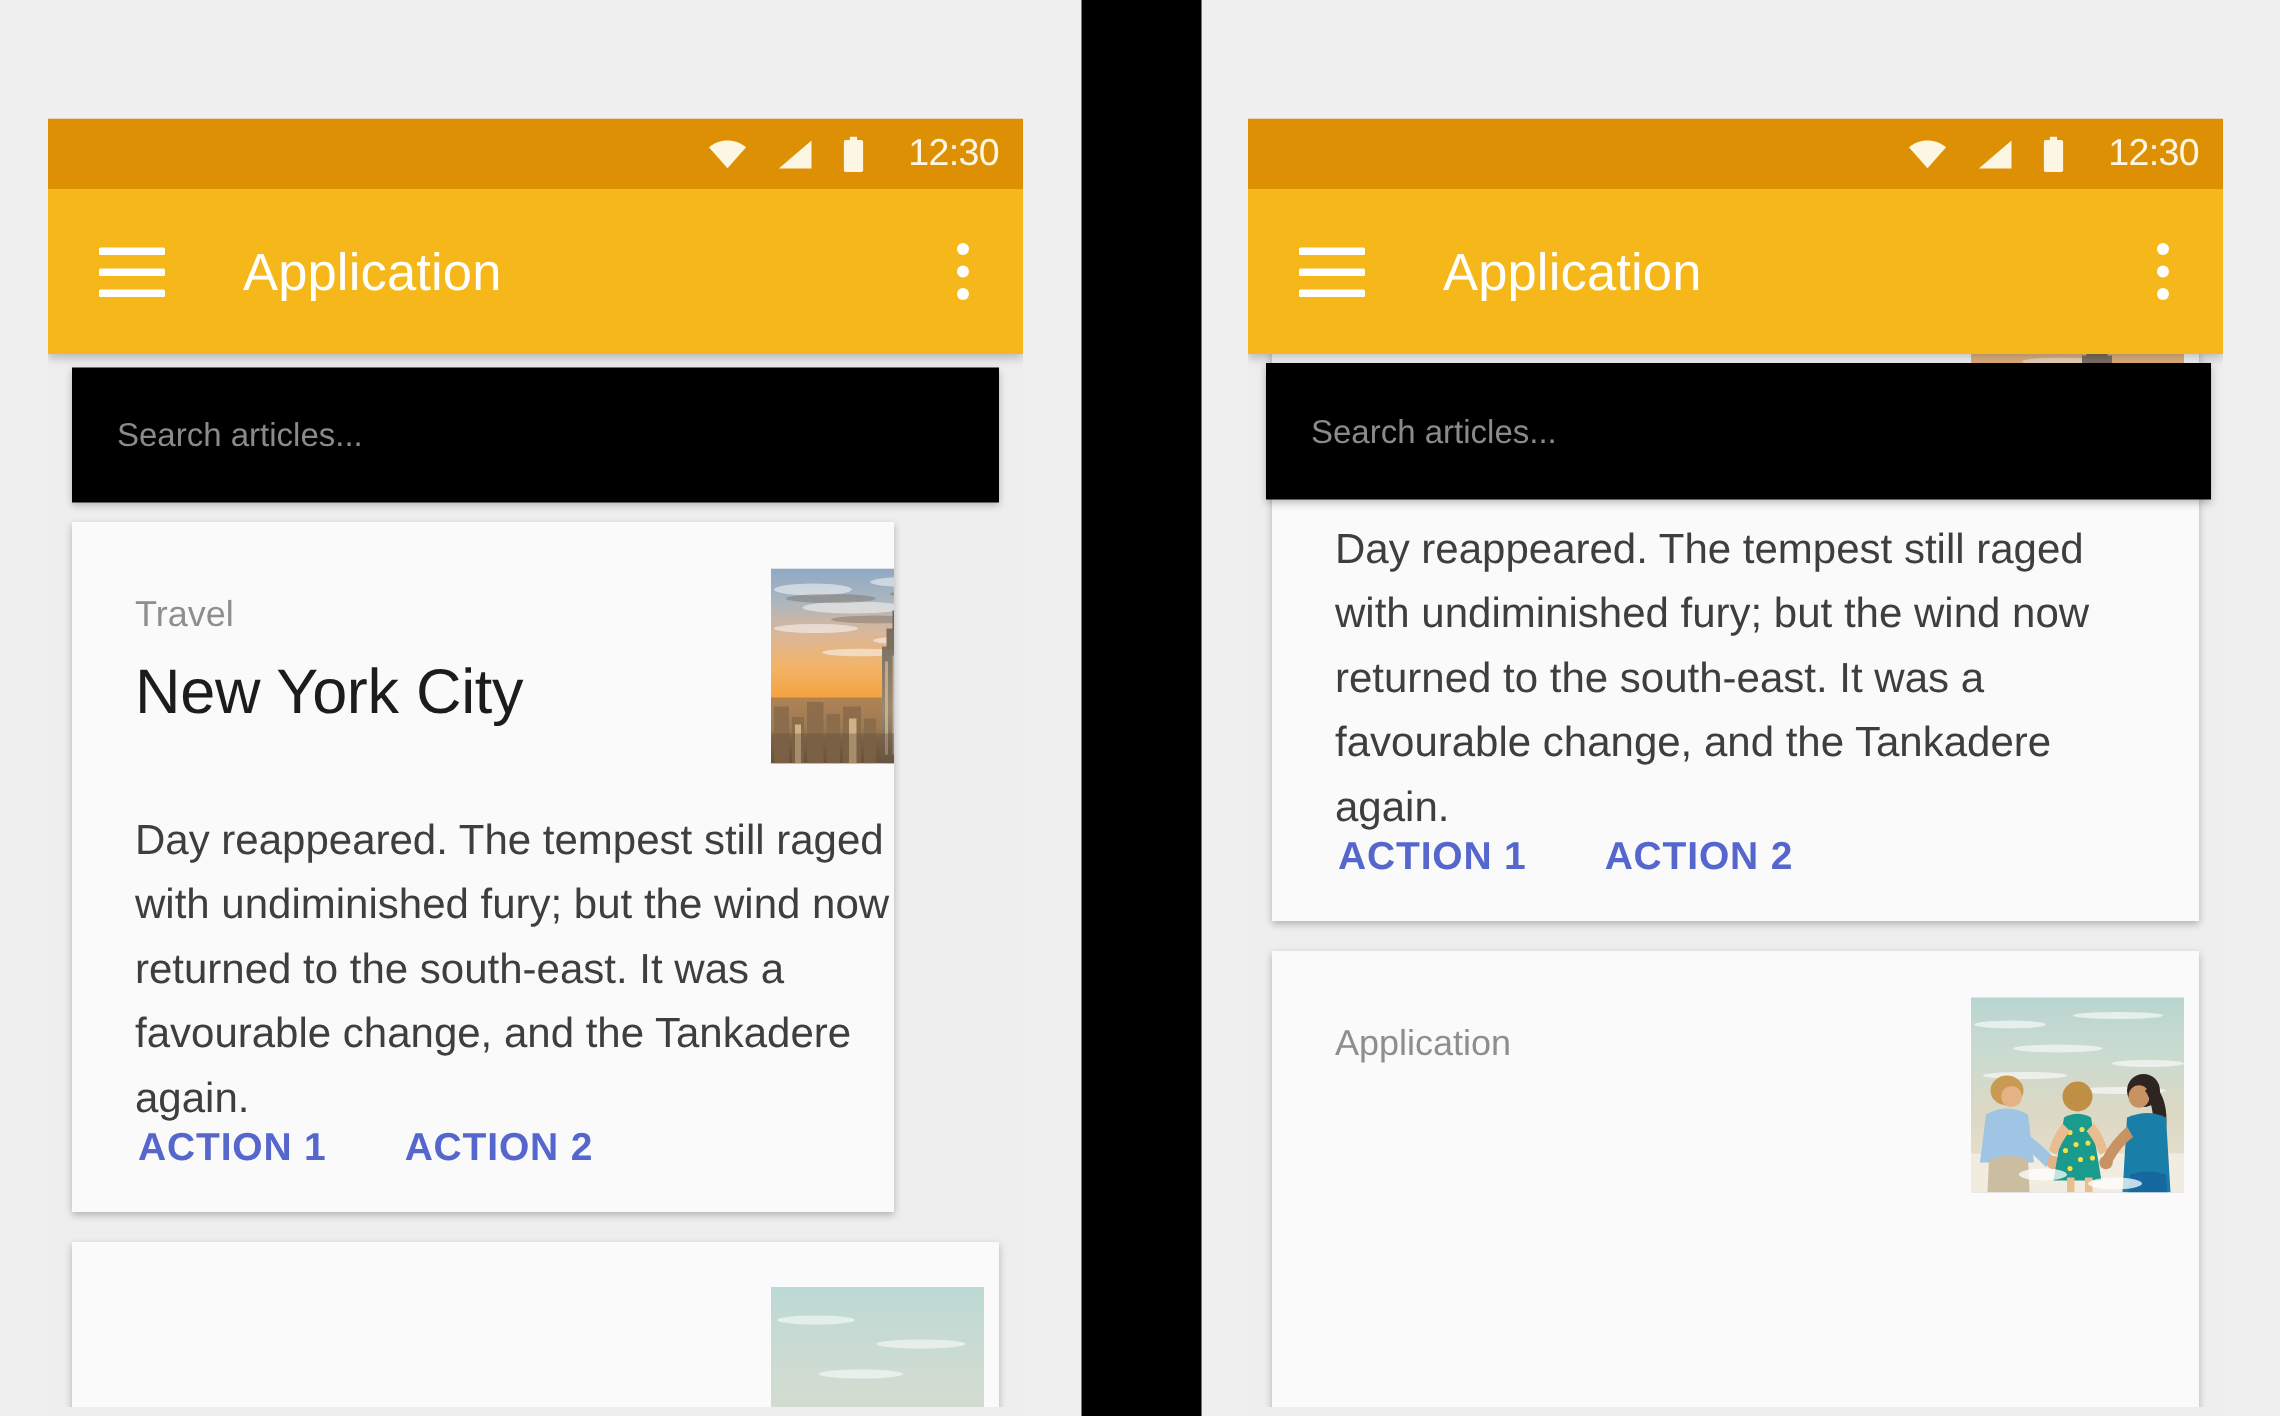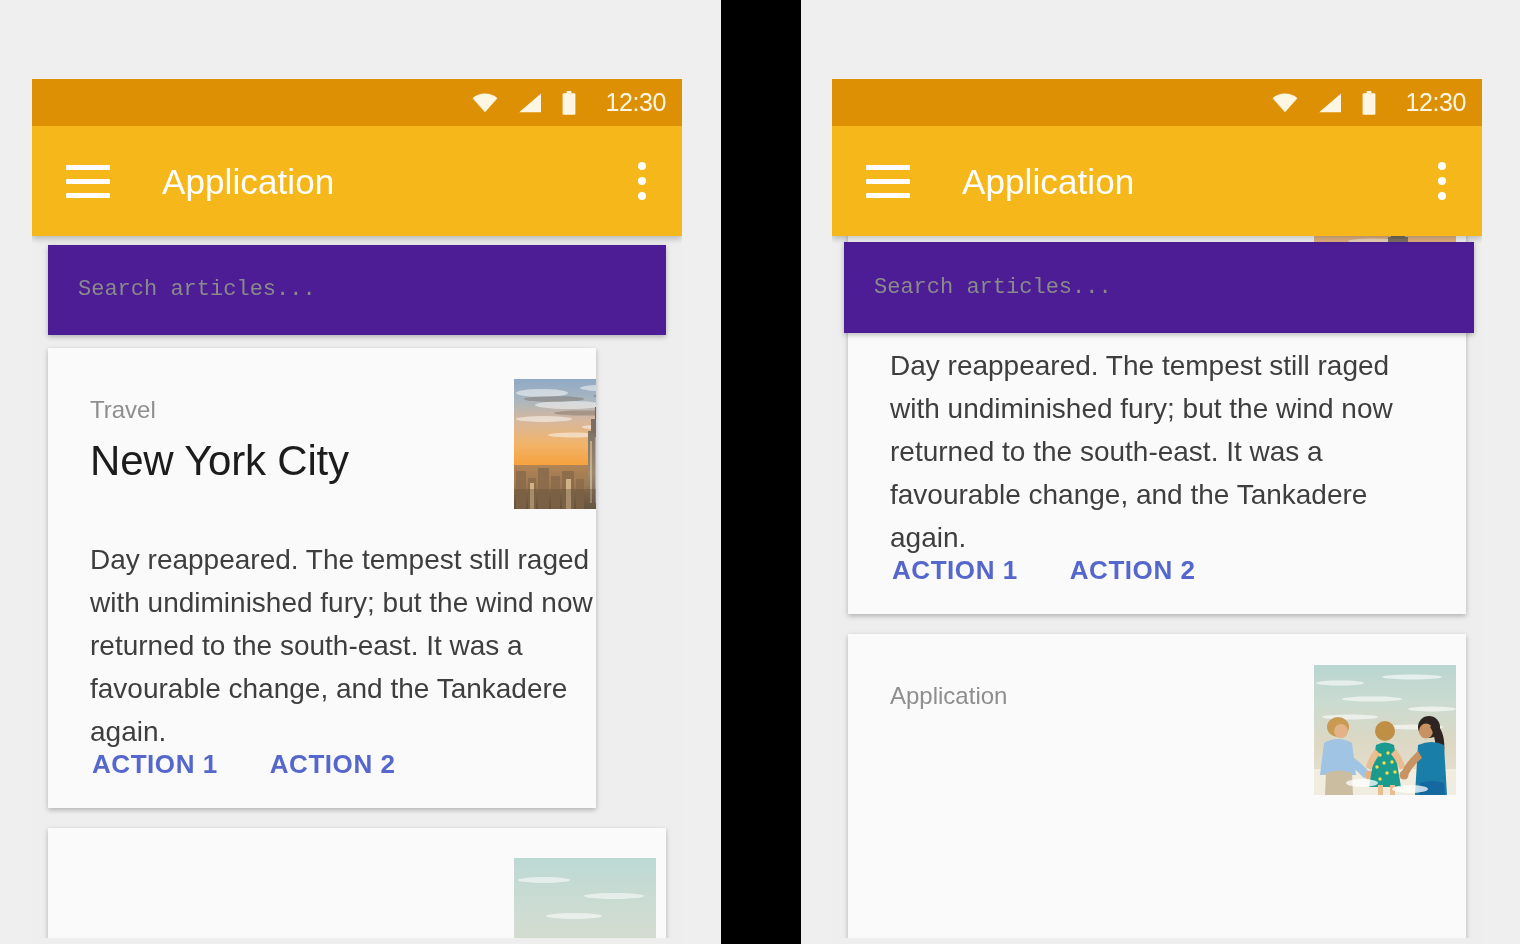--- a/index.html
+++ b/index.html
@@ -134,26 +134,25 @@
   .content {
     position: relative;
     height: 720px;
     background: #eeeeee;
     overflow: hidden;
   }
 
   
   .searchbar {
     position: absolute;
-    background: #4c1d95;
+    background: #000000;
     box-shadow: 0 2px 5px rgba(0,0,0,0.25);
     display: flex;
     align-items: center;
     z-index: 20;
-    font-family: Liberation Mono, monospace;
   }
   #search-left {
     left: 16px;
     top: 9px;
     width: 618px;
     height: 90px;
   }
   #search-right {
     left: 12px;
     top: 6px;

